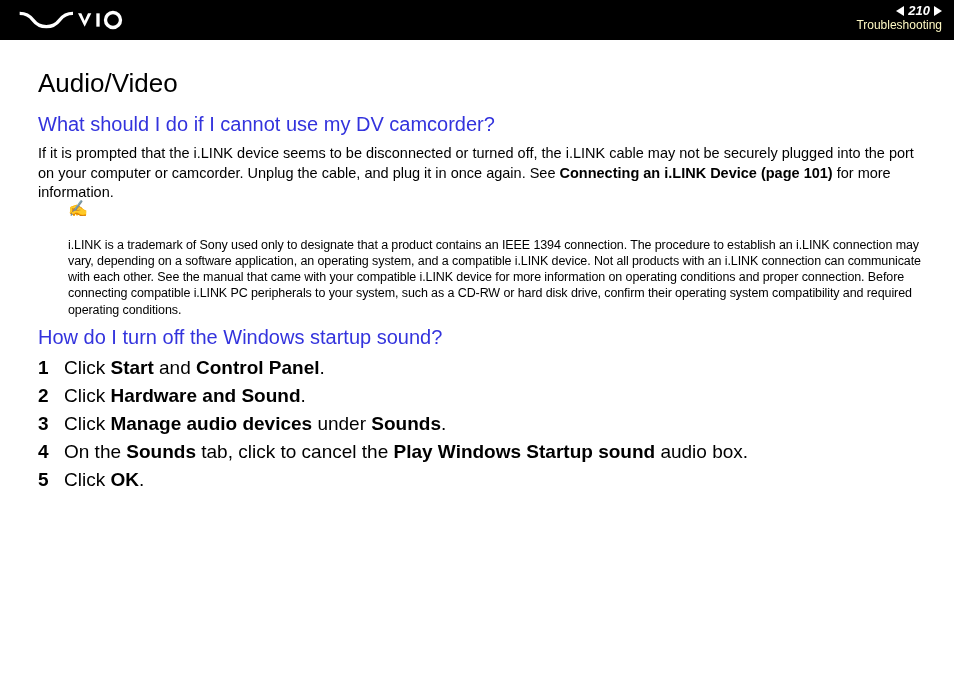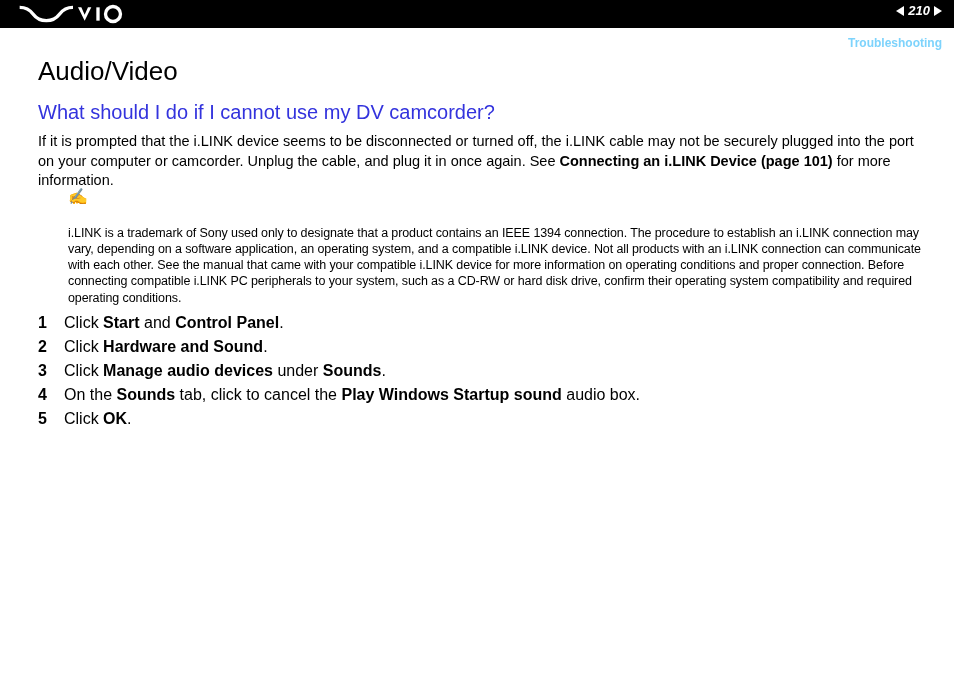--- a/index.html
+++ b/index.html
@@ -6,21 +6,21 @@
   body {
     width: 954px;
     height: 674px;
     font-family: Arial, Helvetica, sans-serif;
     background: #fff;
     color: #000;
     position: relative;
   }
   .header-bar {
     background: #000;
-    height: 28px;
+    height: 40px;
     width: 100%;
     position: relative;
     display: flex;
     align-items: center;
   }
   .vaio-logo {
     margin-left: 18px;
     display: flex;
     align-items: center;
   }
@@ -51,24 +51,24 @@
     border-bottom: 5px solid transparent;
     border-left: 8px solid #fff;
   }
   .page-num {
     color: #fff;
     font-weight: bold;
     font-style: italic;
     font-size: 13px;
   }
   .section-label {
-    color: #7dd3fc;
-    font-weight: bold;
+    color: #fef9c3;
+    font-weight: normal;
     font-size: 12px;
-    margin-top: 18px;
+    margin-top: 0;
   }
   .content {
     padding: 28px 28px 0 38px;
   }
   h1 {
     font-size: 26px;
     font-weight: normal;
     margin-bottom: 14px;
   }
   h2 {
@@ -104,21 +104,21 @@
     letter-spacing: -0.1px;
     margin-top: 20px;
   }
   .steps-intro {
     font-size: 14.5px;
     margin-bottom: 8px;
   }
   ol.steps {
     list-style: none;
     counter-reset: step;
-    font-size: 16px;
+    font-size: 19px;
   }
   ol.steps li {
     counter-increment: step;
     margin-bottom: 6px;
     padding-left: 26px;
     position: relative;
   }
   ol.steps li::before {
     content: counter(step);
     font-weight: bold;
@@ -157,20 +157,21 @@
     <span>If it is prompted that the i.LINK device seems to be disconnected or turned off, the i.LINK cable may not be securely plugged into the port on your computer or camcorder. Unplug the cable, and plug it in once again. See </span><span class="bold">Connecting an i.LINK Device (page 101)</span><span> for more information.</span>
   </p>
 
   <div class="note-block">
     <div>
       <div class="note-icon">✍</div>
       <div class="note-text">i.LINK is a trademark of Sony used only to designate that a product contains an IEEE 1394 connection. The procedure to establish an i.LINK connection may vary, depending on a software application, an operating system, and a compatible i.LINK device. Not all products with an i.LINK connection can communicate with each other. See the manual that came with your compatible i.LINK device for more information on operating conditions and proper connection. Before connecting compatible i.LINK PC peripherals to your system, such as a CD-RW or hard disk drive, confirm their operating system compatibility and required operating conditions.</div>
     </div>
   </div>
 
+  <h2>How do I turn off the Windows startup sound?</h2>
   <ol class="steps">
     <li><span>Click </span><span class="b">Start</span><span> and </span><span class="b">Control Panel</span><span>.</span></li>
     <li><span>Click </span><span class="b">Hardware and Sound</span><span>.</span></li>
     <li><span>Click </span><span class="b">Manage audio devices</span><span> under </span><span class="b">Sounds</span><span>.</span></li>
     <li><span>On the </span><span class="b">Sounds</span><span> tab, click to cancel the </span><span class="b">Play Windows Startup sound</span><span> audio box.</span></li>
     <li><span>Click </span><span class="b">OK</span><span>.</span></li>
   </ol>
 </div>
 
 </body></html>

